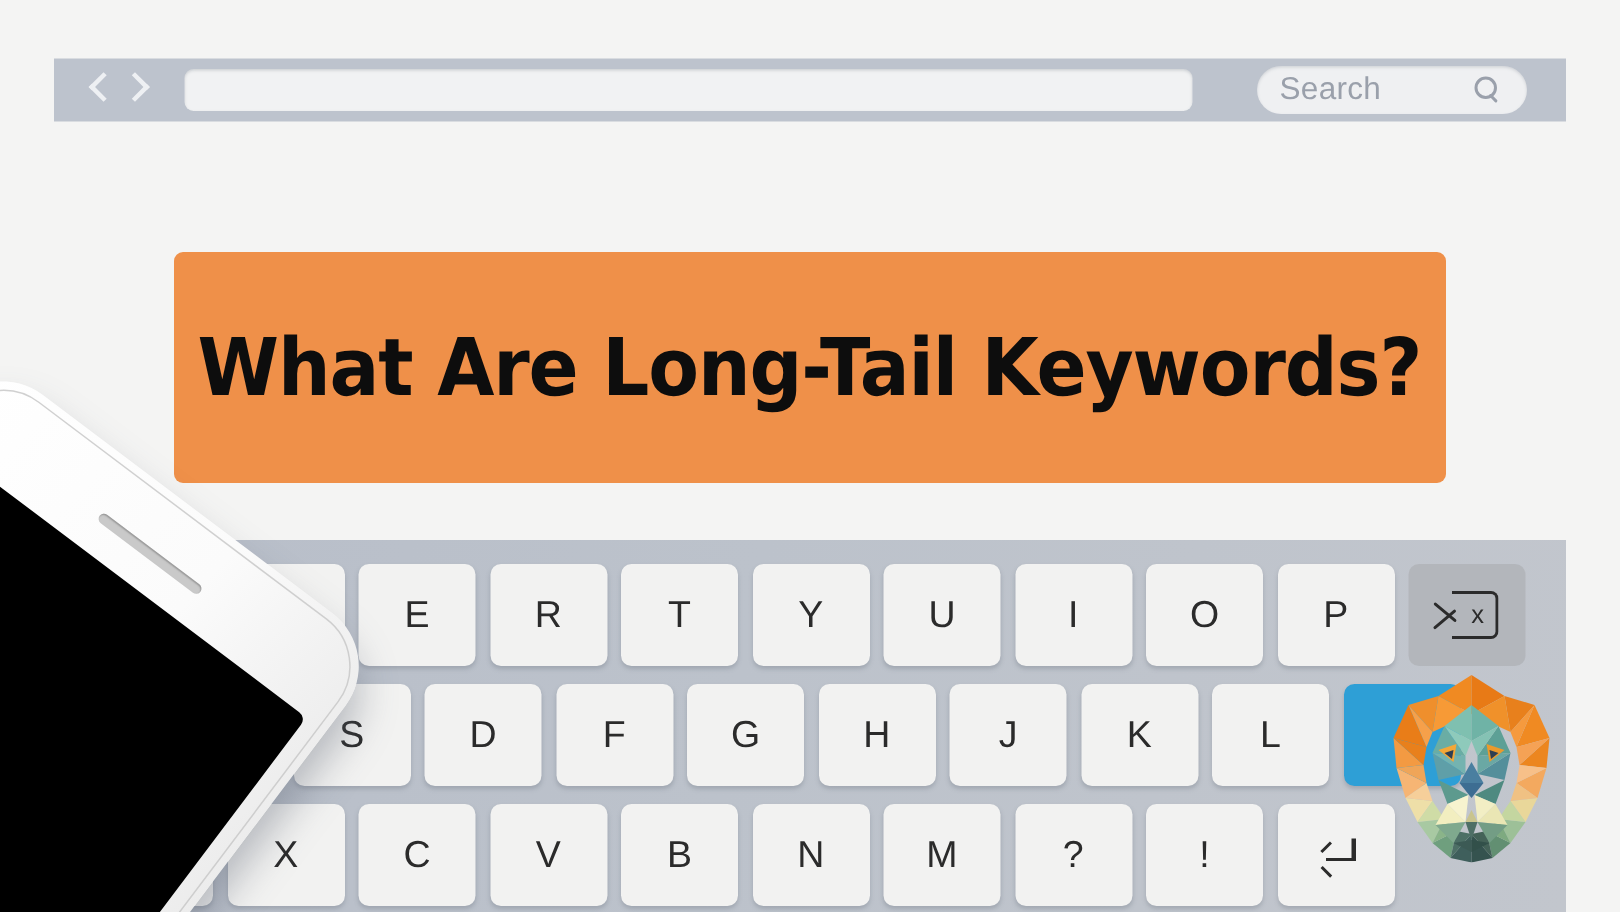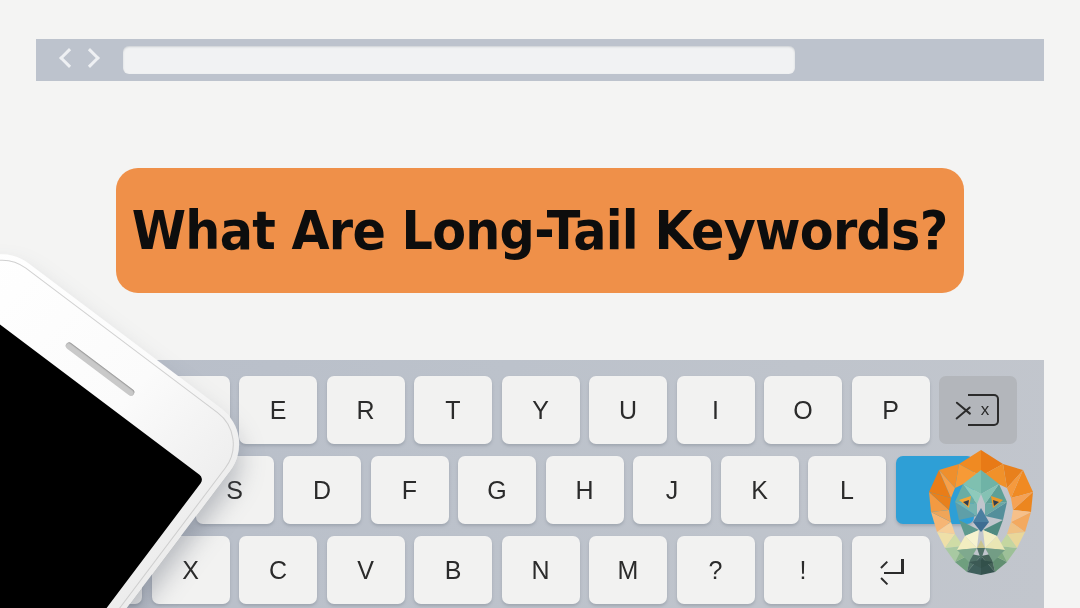--- a/index.html
+++ b/index.html
@@ -95,23 +95,23 @@
     background: #9aa0ab;
     transform: rotate(45deg);
     transform-origin: left center;
     border-radius: 1px;
   }
 
   
   .title-banner {
     position: absolute;
     left: 116px; top: 168px;
-    width: 848px; height: 125px;
+    width: 848px; height: 154px;
     background: #ef9049;
-    border-radius: 22px;
+    border-radius: 6px;
     display: flex;
     align-items: center;
     justify-content: center;
   }
   .title-banner .title-text {
     font-family: "DejaVu Sans", sans-serif;
     font-weight: bold;
     font-size: 53px;
     color: #0d0d0d;
     letter-spacing: -0.8px;
@@ -261,20 +261,27 @@
 
   <div class="browser-bar">
     <div class="nav-arrows">
       <div class="chev back"></div>
       <div class="chev fwd"></div>
     </div>
   </div>
 
   <div class="url-field" title=""></div>
 
+  <div class="search-pill">
+    <span class="sp-text">Search</span>
+    <span class="sp-icon">
+      <span class="glass"></span>
+      <span class="handle"></span>
+    </span>
+  </div>
 
   <div class="title-banner">
     <span class="title-text">What Are Long-Tail Keywords?</span>
   </div>
 
   <div class="keyboard" id="kbd">
       <div class="key" style="left: 28px; top: 16px; width: 78px; height: 68px;">
         <span>Q</span>
       </div>
       <div class="key" style="left: 115.5px; top: 16px; width: 78px; height: 68px;">

